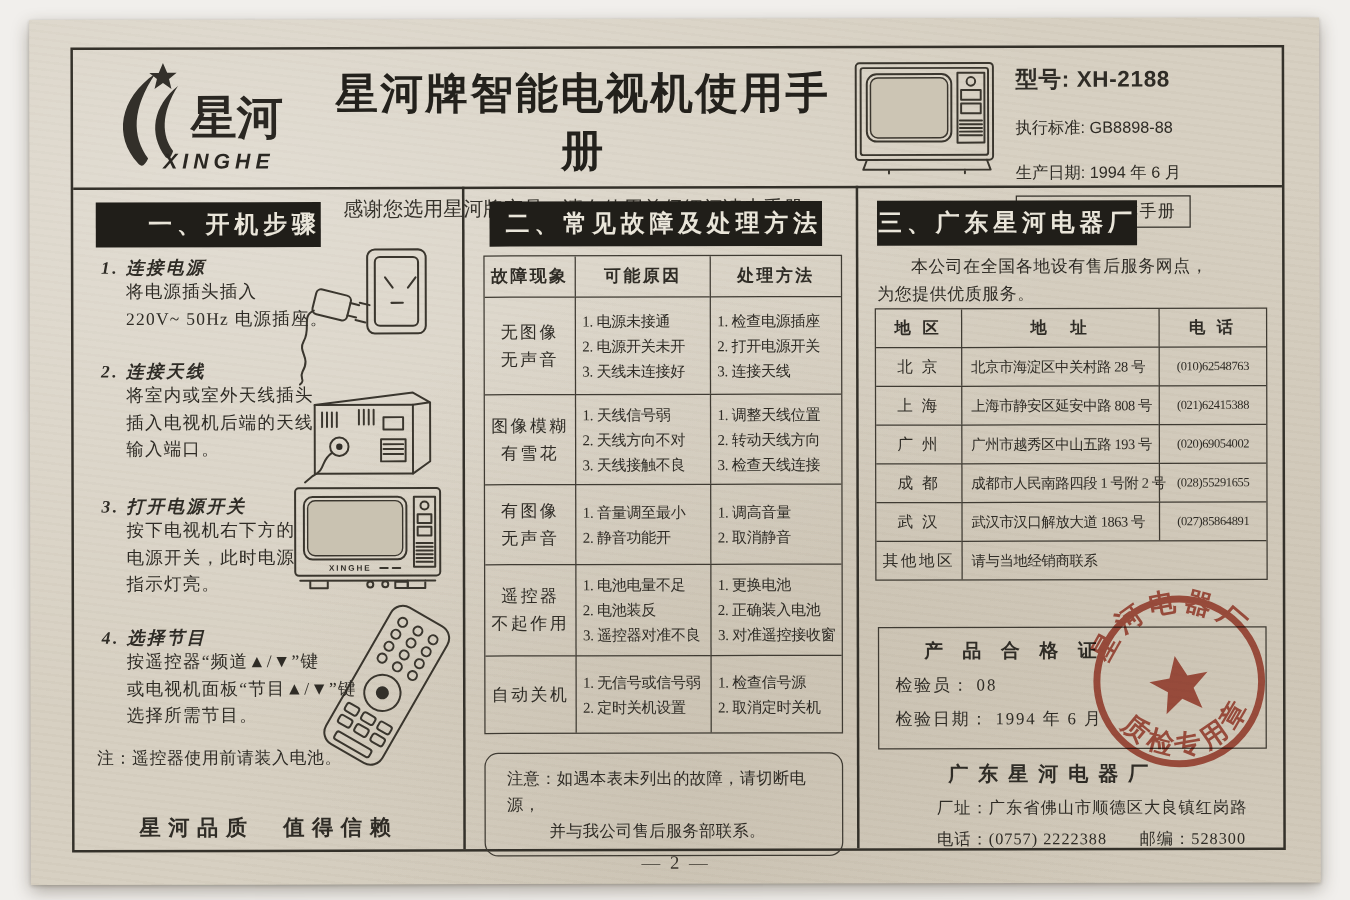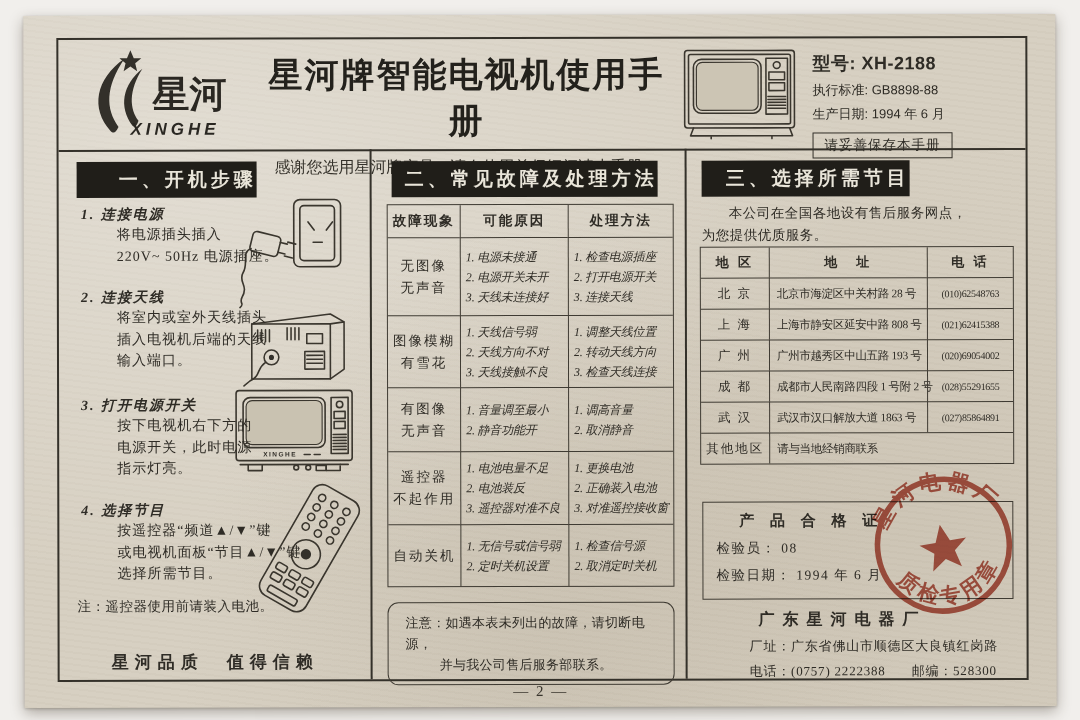--- a/index.html
+++ b/index.html
@@ -28,50 +28,50 @@
   .fill-ink{fill:#33302a;}
   
   .hdr-line{position:absolute;left:0;top:110px;width:100%;height:1.5px;background:#34312a;}
   .logo{position:absolute;left:14px;top:6px;width:205px;height:98px;}
   .title-block{position:absolute;left:193px;top:13px;width:430px;text-align:center;}
   .main-title{font-size:34px;font-weight:bold;letter-spacing:2px;color:#23211c;}
   .subtitle{font-size:16px;margin-top:13px;color:#35322b;}
   .tv-hdr{position:absolute;left:622px;top:7px;width:126px;height:98px;}
   .specs{position:absolute;left:754px;top:13px;width:208px;font-family:"Liberation Sans","DejaVu Sans",sans-serif;}
   .spec-model{font-size:18px;font-weight:bold;letter-spacing:.5px;}
-  .spec-line{font-size:13px;margin-top:6px;}
+  .spec-line{font-size:13px;margin-top:18px;}
   .keep-box{display:inline-block;margin-top:9px;border:1.6px solid #34312a;padding:3px 11px;font-size:13.5px;letter-spacing:1px;}
   
   .vdiv{position:absolute;top:110px;bottom:0;width:1.5px;background:#34312a;}
   .col{position:absolute;top:111px;height:529px;}
   .sec-head{
     position:absolute;background:#201e19;color:#e9e5d9;
     font-family:"Liberation Sans","DejaVu Sans",sans-serif;
     font-weight:bold;font-size:19px;letter-spacing:4px;
     padding:5px 0;text-align:right;
   }
   
   .step{position:absolute;left:22px;z-index:2;}
   .step-title{font-size:14px;font-weight:bold;letter-spacing:2px;font-style:italic;}
-  .step-line{font-size:14px;line-height:21.5px;margin-left:36px;letter-spacing:1px;}
+  .step-line{font-size:14px;line-height:21.5px;margin-left:20px;letter-spacing:1px;}
   .note-line{position:absolute;left:18px;font-size:13.5px;letter-spacing:.5px;z-index:2;}
   .slogan{position:absolute;left:0;width:311px;text-align:center;font-size:17px;font-weight:bold;letter-spacing:6px;}
   .illus{position:absolute;z-index:1;}
   
   .ftable{
     position:absolute;border:1.6px solid #3f3b33;
     display:grid;grid-template-columns:72px 108px 105px;
     grid-template-rows:32px 78px 72px 64px 73px 62px;
   }
   .fcell{display:flex;flex-direction:column;justify-content:center;}
   .fcell.bl{border-left:1.4px solid #3f3b33;}
   .fcell.bt{border-top:1.4px solid #3f3b33;}
   .fth{font-size:13.5px;font-weight:bold;text-align:center;letter-spacing:2px;}
   .sym{font-size:13.5px;text-align:center;letter-spacing:2px;line-height:22px;}
-  .det{font-size:12px;line-height:20px;padding-left:5px;letter-spacing:-.2px;white-space:nowrap;font-style:italic;}
+  .det{font-size:12px;line-height:20px;padding-left:5px;letter-spacing:-.2px;white-space:nowrap;}
   .notice-box{
     position:absolute;border:1.6px solid #3f3b33;border-radius:11px;
     font-size:13px;line-height:21px;padding:9px 6px;letter-spacing:.3px;
   }
   .notice-l1{padding-left:11px;}
   .notice-l2{padding-left:45px;}
   
   .intro{position:absolute;left:17px;width:300px;font-size:13.5px;line-height:22px;letter-spacing:.5px;}
   .intro .ind{text-indent:2em;}
   .stable{
@@ -325,21 +325,21 @@
         </div>
       </div>
 
       <div class="notice-box" style="left:17px;top:452px;width:273px;">
         <div class="notice-l1">注意：如遇本表未列出的故障，请切断电源，</div>
         <div class="notice-l2">并与我公司售后服务部联系。</div>
       </div>
     </div>
 
     <div class="col" style="left:626px;width:341px;">
-      <div class="sec-head" style="left:17px;top:11px;width:208px;">三、选择所需节目</div>
+      <div class="sec-head" style="left:17px;top:11px;width:208px;">三、广东星河电器厂</div>
 
       <div class="intro" style="top:53px;">
         <div class="ind">本公司在全国各地设有售后服务网点，</div>
         <div>为您提供优质服务。</div>
       </div>
 
       <div class="stable" style="left:15px;top:97px;">
         <div class="scell sth">地 区</div>
         <div class="scell sth bl">地　址</div>
         <div class="scell sth bl">电 话</div>

